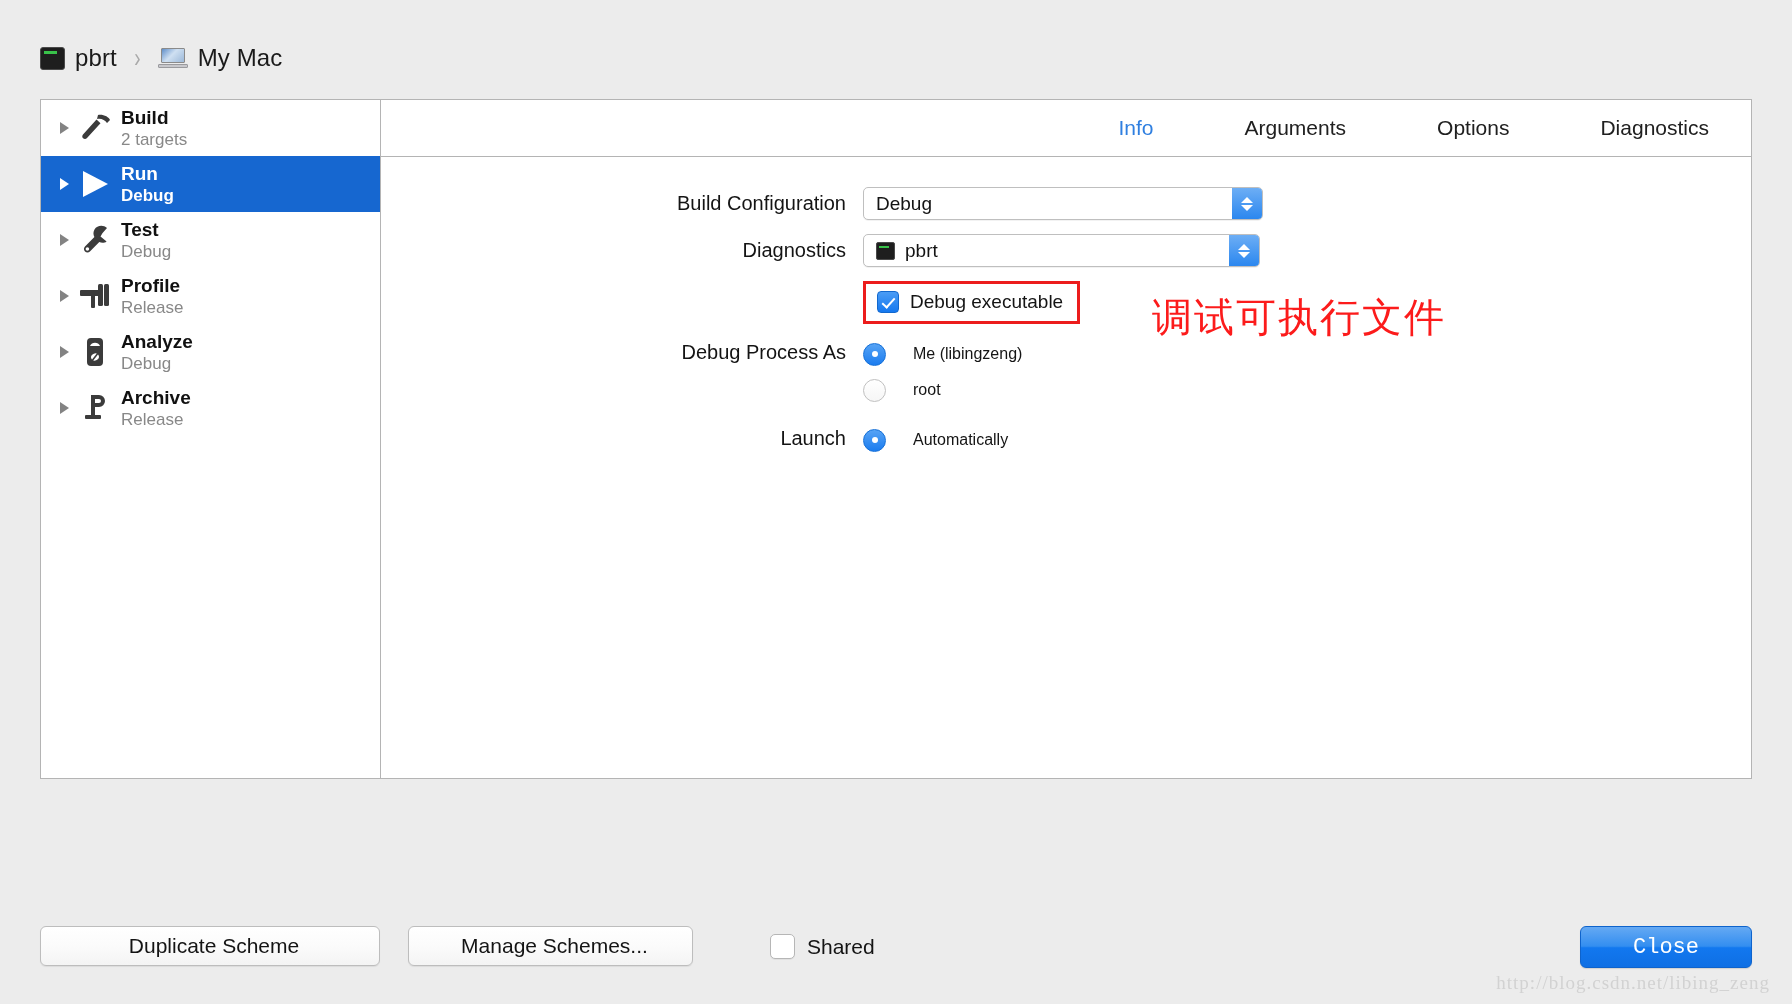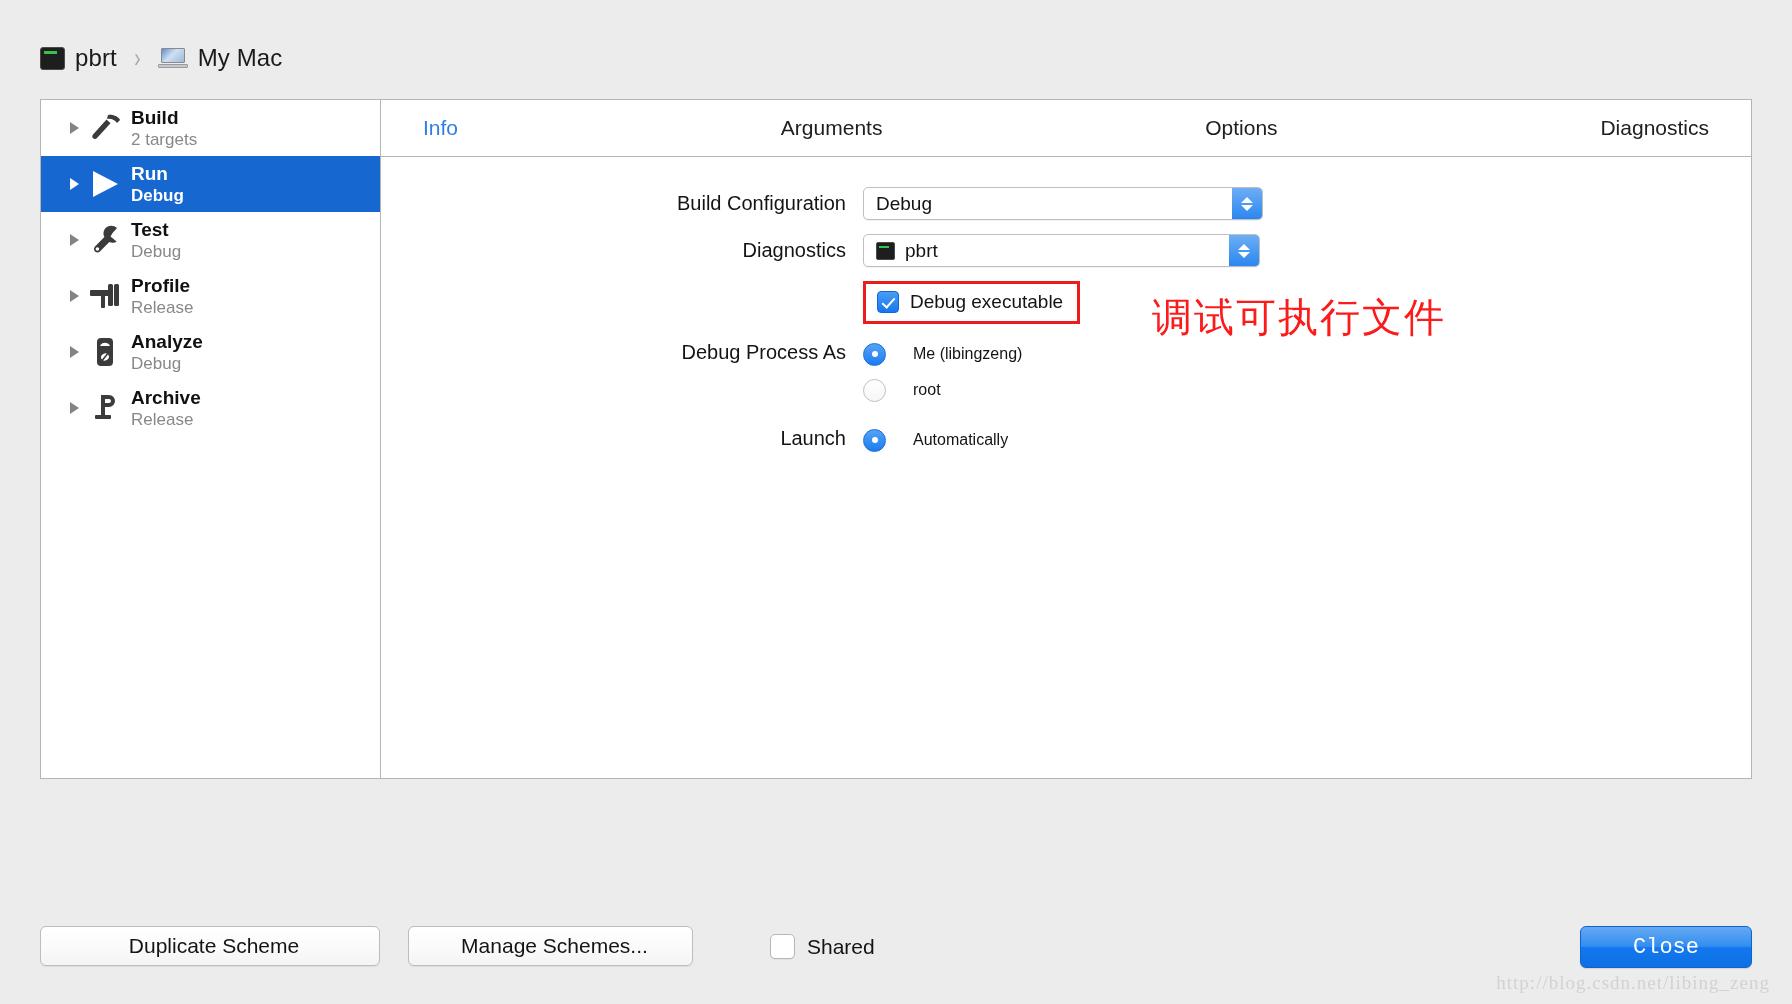--- a/index.html
+++ b/index.html
@@ -124,21 +124,21 @@
     flex: 1 1 auto;
     background: #ffffff;
     position: relative;
   }
 
   
   .scheme-row {
     height: 56px;
     display: flex;
     align-items: center;
-    padding-left: 22px;
+    padding-left: 12px;
     box-sizing: border-box;
     gap: 0;
   }
   .scheme-row.selected {
     background: #1667d0;
   }
   .disclosure {
     width: 22px;
     flex: 0 0 22px;
     display: flex;
@@ -185,22 +185,22 @@
   .scheme-row.selected .scheme-title,
   .scheme-row.selected .scheme-sub { color: #ffffff; }
   .scheme-row.selected .scheme-sub { font-weight: bold; }
 
   
   #tabbar {
     height: 56px;
     border-bottom: 1px solid #b4b4b4;
     display: flex;
     align-items: center;
-    justify-content: space-between;
-    gap: 0;
+    justify-content: flex-end;
+    gap: 7px;
   }
   .tab {
     font-size: 21px;
     color: #202020;
     padding: 0 42px;
     cursor: default;
   }
   .tab.active { color: #2f7fe0; }
 
   

